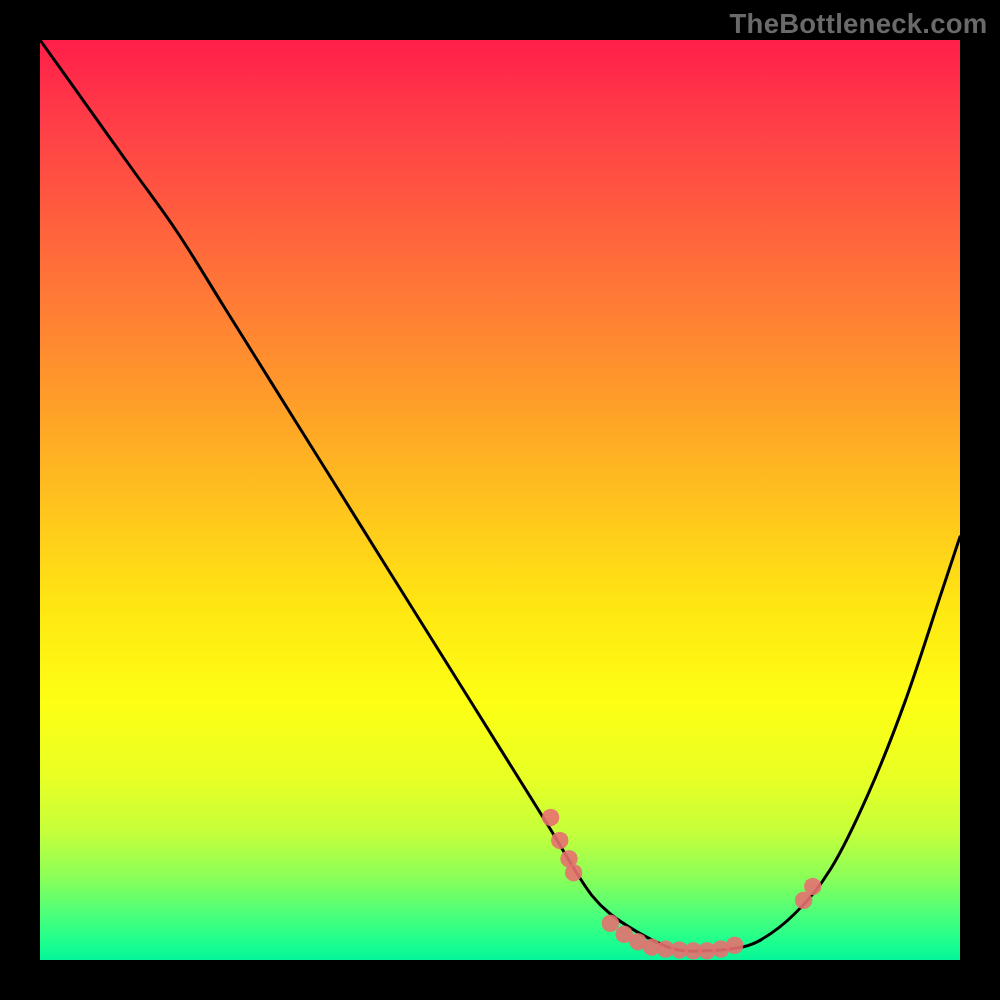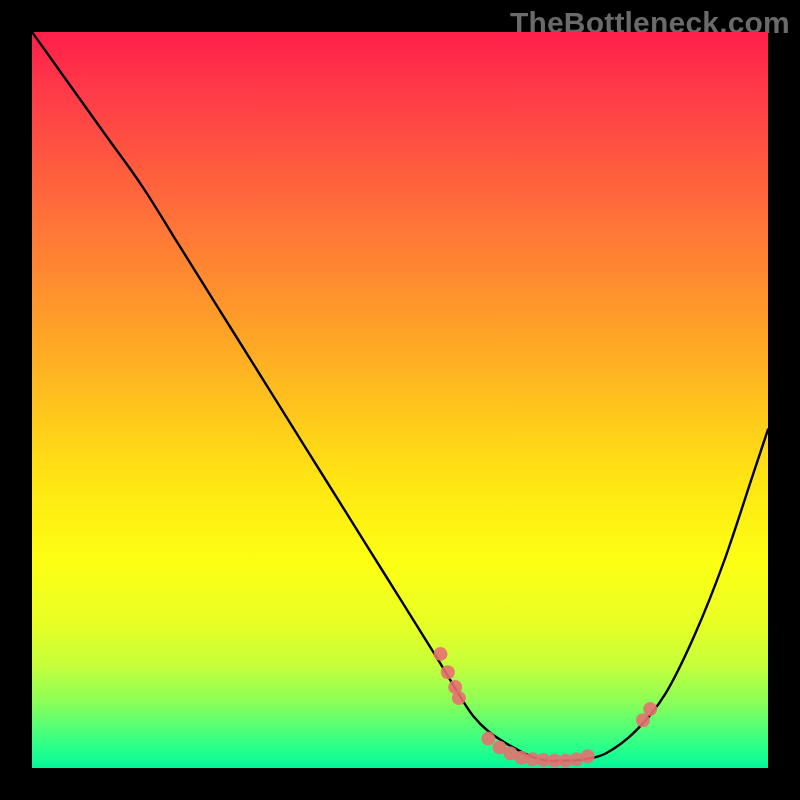--- a/index.html
+++ b/index.html
@@ -40,21 +40,21 @@
       #4cff7a 95%,
       #1eff8e 98%,
       #05f59a 100%
     );
   }
   .watermark {
     position: absolute;
     top: 6px;
     right: 10px;
     color: #6a6a6a;
-    font-size: 30px;
+    font-size: 22px;
     font-weight: 600;
     letter-spacing: 0.2px;
     user-select: none;
   }
   svg.overlay {
     position: absolute;
     left: 0;
     top: 0;
     width: 736px;
     height: 736px;

